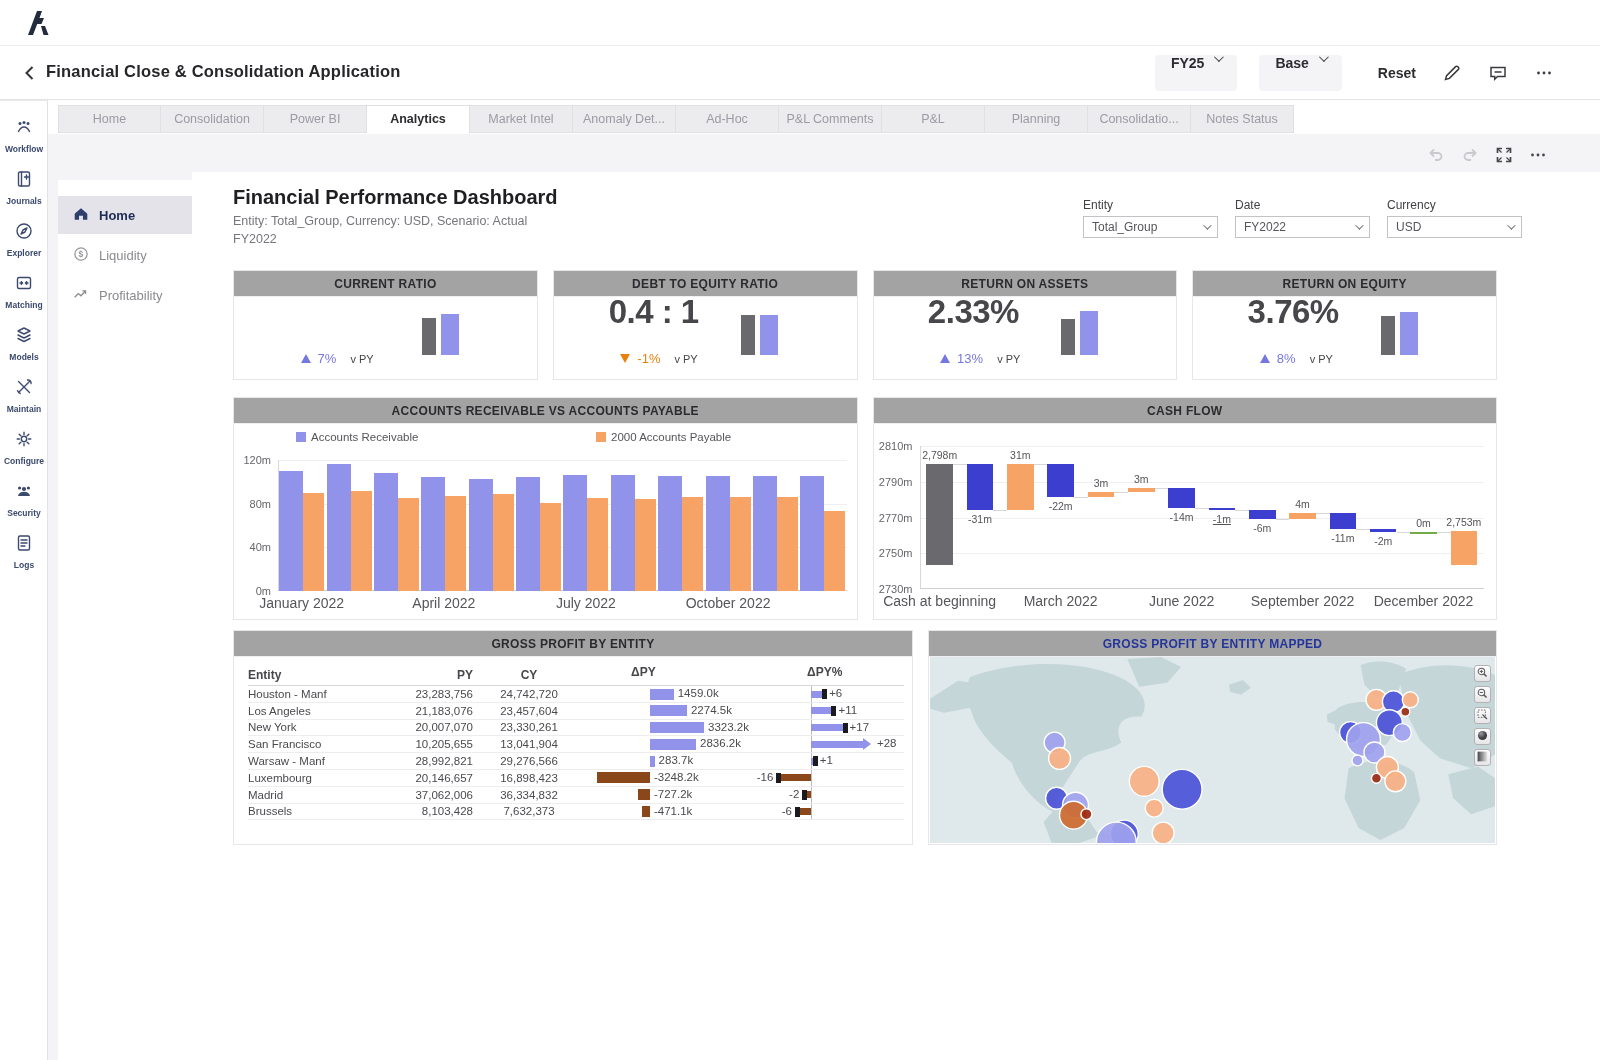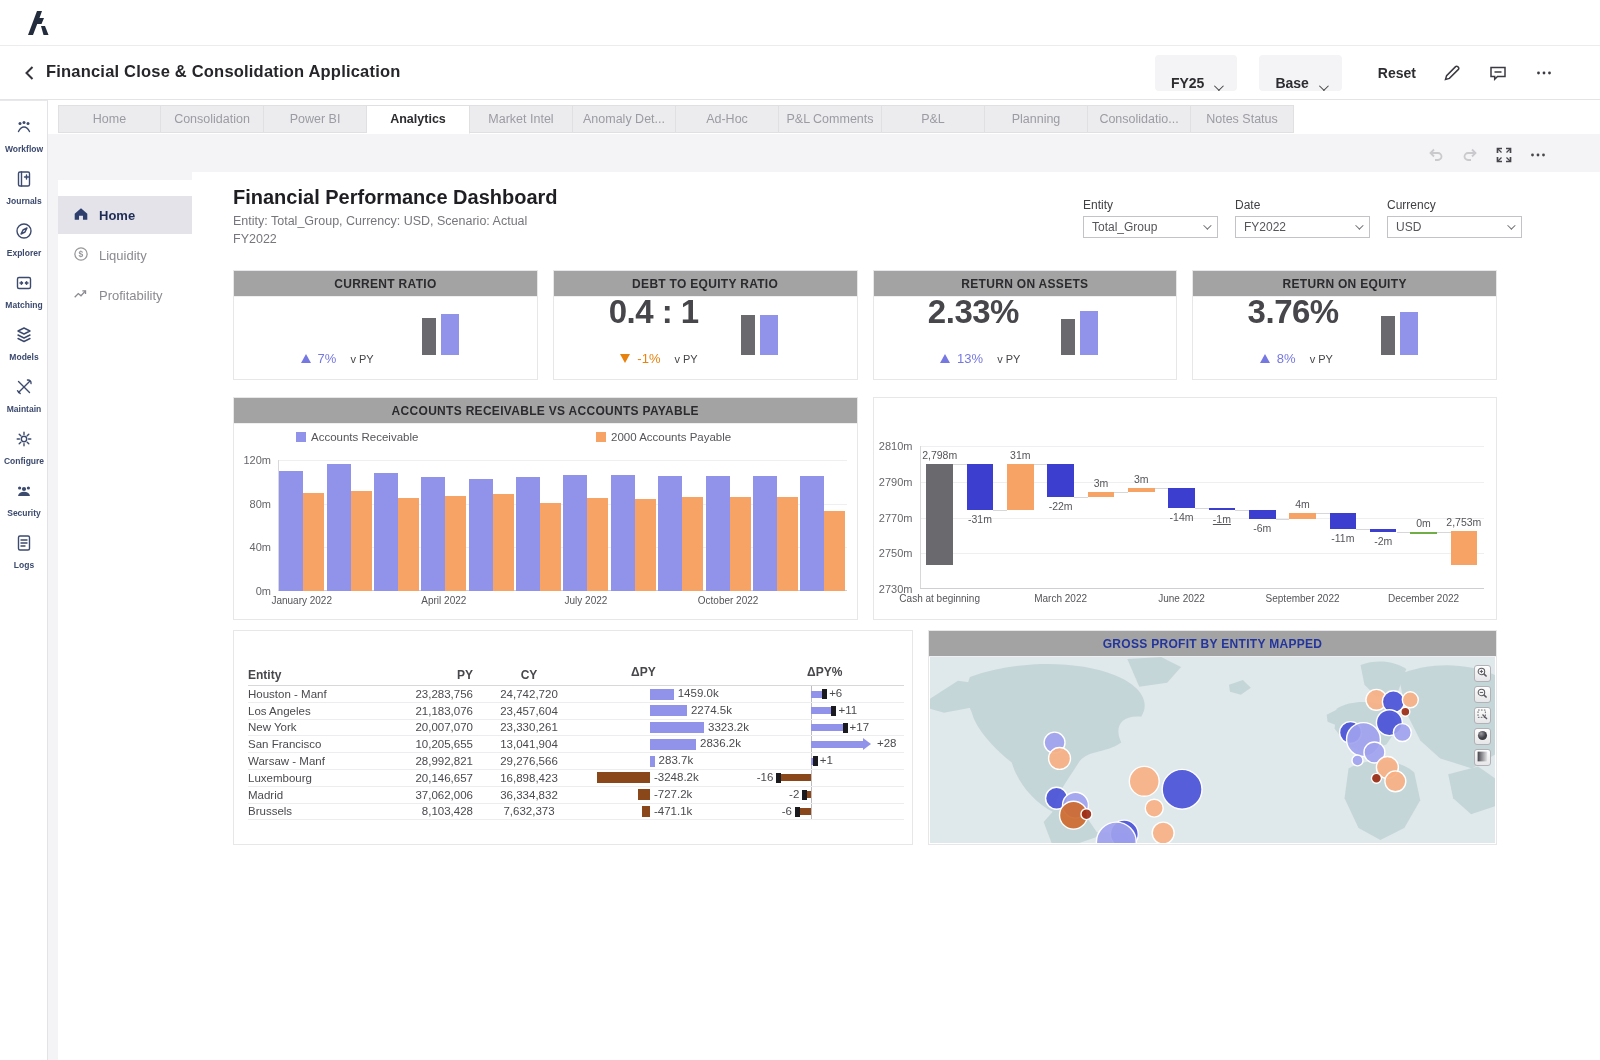--- a/index.html
+++ b/index.html
@@ -8,21 +8,21 @@
 
   
   .topbar { position:absolute; top:0; left:0; right:0; height:46px; background:#fff; border-bottom:1px solid #ececee; z-index:5;}
   .logo { position:absolute; left:24px; top:9px; width:28px; height:28px; cursor:pointer;}
 
   
   .titlebar { position:absolute; top:47px; left:0; right:0; height:53px; background:#fff; border-bottom:1px solid #e4e4e6; z-index:5;}
   .back { position:absolute; left:20px; top:16px; width:20px; height:20px; cursor:pointer;}
   .app-title { position:absolute; left:46px; top:15px; font-size:16.5px; font-weight:700; color:#26262a; letter-spacing:.2px;}
   .title-actions { position:absolute; right:46px; top:8px; height:36px; display:flex; align-items:center; }
-  .pill { display:inline-flex; align-items:flex-end; height:36px; padding:0 16px; background:#f4f4f7; border:none; border-radius:4px; font-size:14px; font-weight:700; color:#2d2d31; cursor:pointer; font-family:inherit;}
+  .pill { display:inline-flex; align-items:flex-start; height:36px; padding:0 16px; background:#f4f4f7; border:none; border-radius:4px; font-size:14px; font-weight:700; color:#2d2d31; cursor:pointer; font-family:inherit;}
   .pill .chev { margin-left:10px; }
   .chev { width:7px; height:7px; border-right:1.7px solid #444; border-bottom:1.7px solid #444; transform:rotate(45deg) translateY(-2px); display:inline-block; }
   .reset { background:none; border:none; font-size:14px; font-weight:700; color:#2d2d31; margin-left:36px; cursor:pointer; font-family:inherit;}
   .tb-icon { width:20px; height:20px; margin-left:26px; cursor:pointer; display:inline-block;}
 
   
   .tabstrip { position:absolute; top:105px; left:58px; height:29px; display:flex; z-index:4;}
   .tab { width:103px; height:28px; line-height:27px; text-align:center; font-size:12.5px; color:#9b9ca3; background:#ececee; border:1px solid #e0e0e3; border-left:none; cursor:pointer; white-space:nowrap; overflow:hidden;}
   .tab:first-child { border-left:1px solid #e0e0e3; }
   .tab.active { background:#fff; color:#2c2c30; font-weight:700; border-bottom-color:#fff; height:29px;}
@@ -68,21 +68,21 @@
   .tri-down { width:0; height:0; border-left:5px solid transparent; border-right:5px solid transparent; border-top:9px solid #e8820e; margin-right:7px;}
 
   .charts-row { position:absolute; left:41px; top:225px; width:1264px; height:223px; display:flex; gap:15px; }
   .chart-card { flex:1; }
   .legend { position:absolute; top:33px; left:27px; right:10px; height:16px; font-size:11.5px; color:#55555a; }
   .legend-item { position:absolute; display:flex; align-items:center;padding-left:35px; }
   .swatch { width:10px; height:10px; margin-right:5px; }
   .plot { position:absolute; }
   .gridline { position:absolute; left:0; right:0; height:1px; background:#efeff1; }
   .ytick { position:absolute; right:100%; margin-right:7px; font-size:11px; color:#66666b; transform:translateY(-50%); white-space:nowrap;}
-  .xlab { position:absolute; top:100%; margin-top:4px; font-size:10px; color:#55555a; transform:translateX(-50%); white-space:nowrap;text-align:center;}
+  .xlab { position:absolute; top:100%; margin-top:4px; font-size:14px; color:#55555a; transform:translateX(-50%); white-space:nowrap;text-align:center;}
   .axis-bottom { position:absolute; left:0; right:0; bottom:0; height:1px; background:#cfcfd3; }
   .axis-left { position:absolute; left:0; top:0; bottom:0; width:1px; background:#d8d8db; }
 
   .bar-groups { position:absolute; left:0; right:0; top:0; bottom:0; display:flex; align-items:flex-end; }
   .bar-group { flex:1; display:flex; align-items:flex-end; justify-content:center; height:100%; }
 
   .wf-bar { position:absolute; }
   .wf-label { position:absolute; font-size:10.5px; color:#55555a; transform:translateX(-50%); white-space:nowrap;}
   .wf-conn { position:absolute; height:1px; background:#d7d7da; }
 
@@ -456,20 +456,21 @@
                   <div style="width: 21px; background: rgb(246, 163, 101); height: 60.8333%;"></div>
                 </div>
               </div>
               <span class="xlab" style="left: 4.16667%;">January 2022</span>
               <span class="xlab" style="left: 29.1667%;">April 2022</span>
               <span class="xlab" style="left: 54.1667%;">July 2022</span>
               <span class="xlab" style="left: 79.1667%;">October 2022</span>
             </div>
           </div>
         <div class="card chart-card" id="cashflowCard">
+          <div class="card-head">CASH FLOW</div>
         <div class="plot" style="inset: 48px 12px 30px 46px;">
               <div class="gridline" style="top: 0%;"></div>
               <span class="ytick" style="top: 0%;">2810m</span>
               <div class="gridline" style="top: 25%;"></div>
               <span class="ytick" style="top: 25%;">2790m</span>
               <div class="gridline" style="top: 50%;"></div>
               <span class="ytick" style="top: 50%;">2770m</span>
               <div class="gridline" style="top: 75%;"></div>
               <span class="ytick" style="top: 75%;">2750m</span>
               <span class="ytick" style="top: 100%;">2730m</span>
@@ -520,20 +521,21 @@
               <span class="xlab" style="left: 25%;">March 2022</span>
               <span class="xlab" style="left: 46.4286%;">June 2022</span>
               <span class="xlab" style="left: 67.8571%;">September 2022</span>
               <span class="xlab" style="left: 89.2857%;">December 2022</span>
             </div>
           </div>
       </div>
 
       <div class="bottom-row">
         <div class="card table-card" id="tableCard">
+          <div class="card-head">GROSS PROFIT BY ENTITY</div>
           <div class="gtable" id="gtable">
               <div class="trow thead">
                 <span class="t-entity">Entity</span>
                 <span class="t-py">PY</span>
                 <span class="t-cy">CY</span>
                 <span class="t-dpy">
                   <span class="hd">ΔPY</span>
                 </span>
                 <span class="t-dpyp">
                   <span class="hd">ΔPY%</span>

